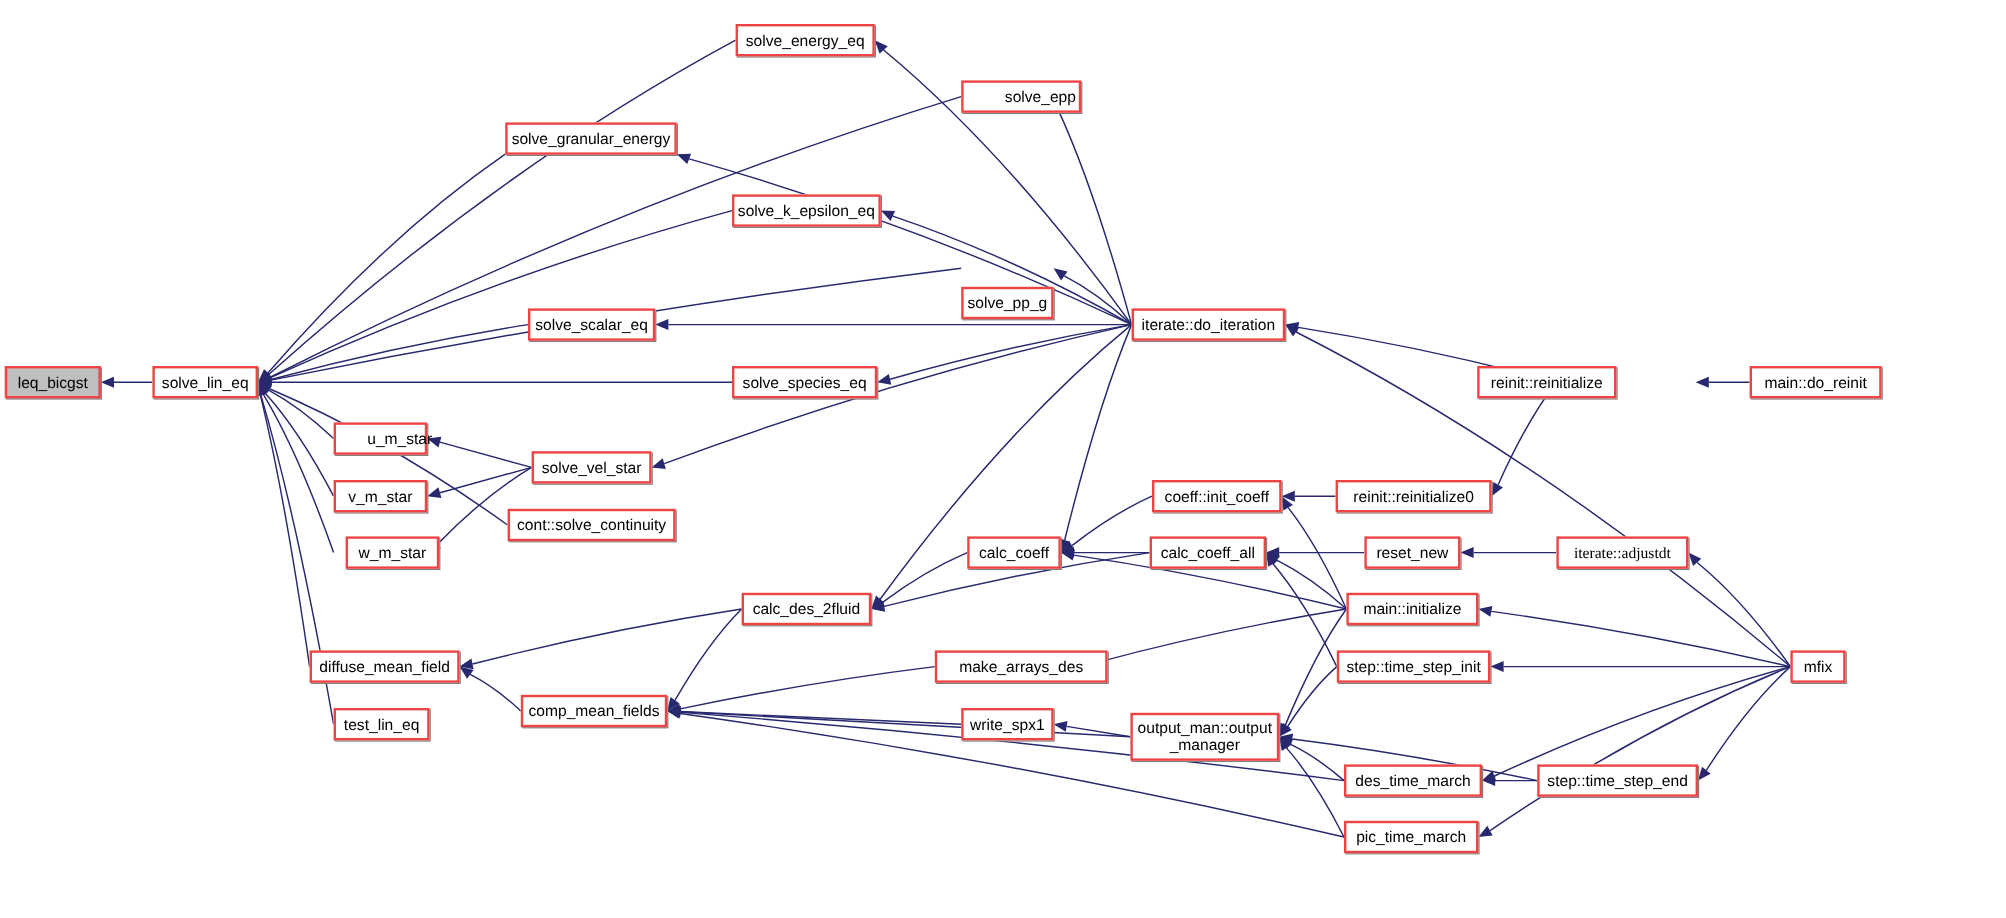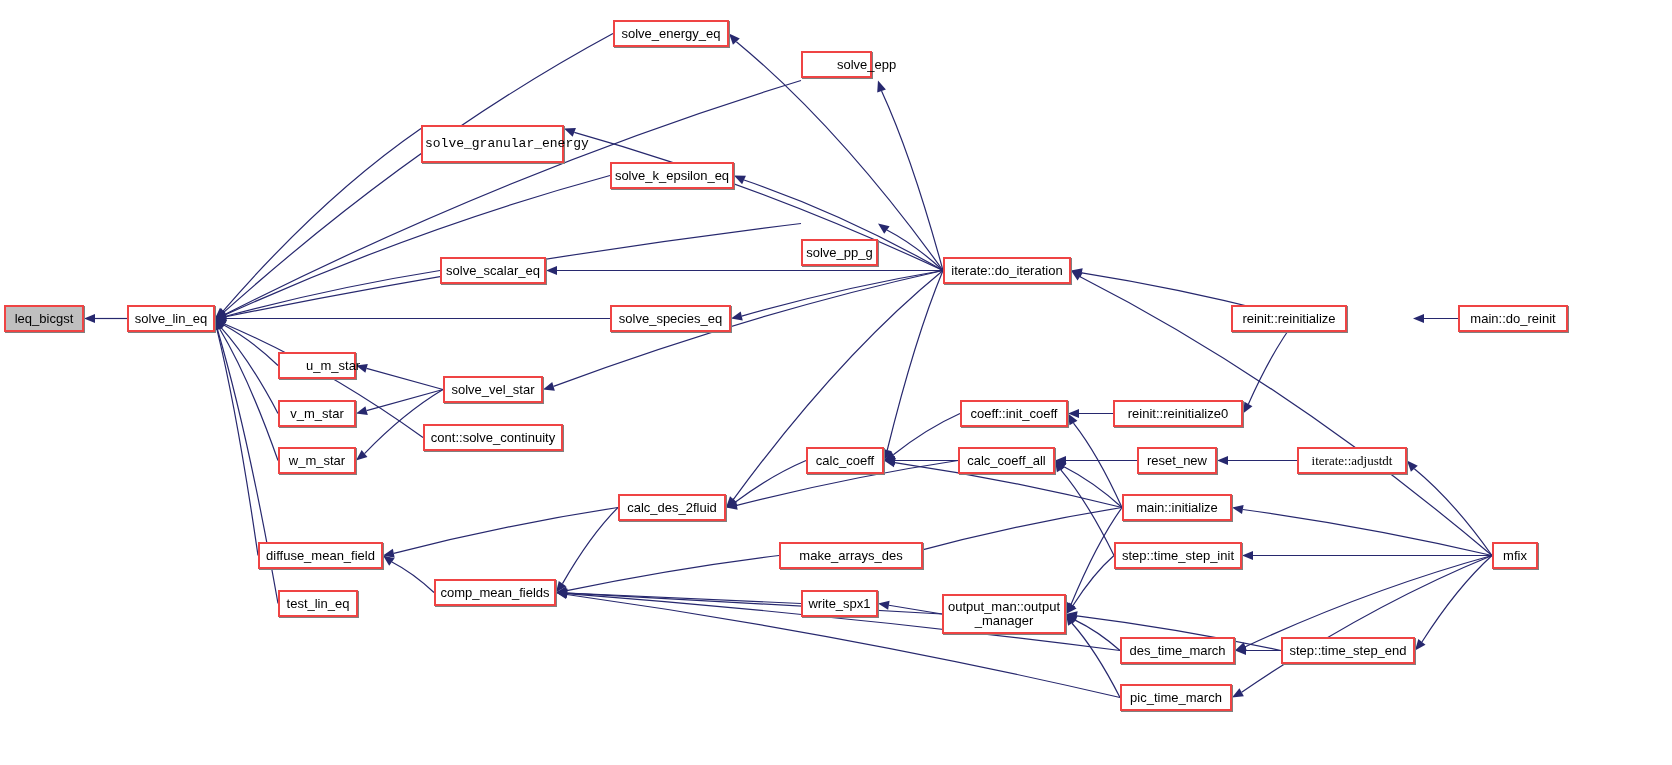--- a/index.html
+++ b/index.html
@@ -180,29 +180,29 @@
       <path d="M 1492 555.5 Q 1368.6588278392855 589.5980402928711 1245.3176556785709 646.6860805857423" fill="none" stroke="#27286e" stroke-width="1.2"></path>
       <polygon points="1235,650.5 1243.7227439235176,642.3714245747035 1246.9125674336242,651.000736596781" fill="#27286e"></polygon>
       <path d="M 1492 555.5 Q 1366.8270059381534 606.6817121414701 1241.6540118763066 692.2274242829402" fill="none" stroke="#27286e" stroke-width="1.2"></path>
       <polygon points="1232,697.5 1239.4491165764452,688.1902920437574 1243.858907176168,696.264556522123" fill="#27286e"></polygon>
       <path d="M 1458 318.5 Q 1441 318.5 1424 318.5" fill="none" stroke="#27286e" stroke-width="1.2"></path>
       <polygon points="1413,318.5 1424,313.9 1424,323.1" fill="#27286e"></polygon>
     </svg>
 <div class="node root" style="left: 4px; top: 305px; width: 80px; height: 27px;"><span class="nlabel">leq_bicgst</span></div>
     <div class="node" style="left: 127px; top: 305px; width: 88px; height: 27px;"><span class="nlabel">solve_lin_eq</span></div>
     <div class="node" style="left: 613px; top: 20px; width: 116px; height: 27px;"><span class="nlabel">solve_energy_eq</span></div>
-    <div class="node" style="left: 801px; top: 51px; width: 71px; height: 27px; padding-left: 32px;"><span class="nlabel">solve_epp</span></div>
-    <div class="node" style="left: 421px; top: 125px; width: 143px; height: 38px; font-family: Liberation Mono, monospace;"><span class="nlabel">solve_granular_energy</span></div>
+    <div class="node" style="left: 801px; top: 67px; width: 100px; height: 27px; padding-left: 32px;"><span class="nlabel">solve_epp</span></div>
+    <div class="node" style="left: 421px; top: 102px; width: 143px; height: 27px;"><span class="nlabel">solve_granular_energy</span></div>
     <div class="node" style="left: 610px; top: 162px; width: 124px; height: 27px;"><span class="nlabel">solve_k_epsilon_eq</span></div>
     <div class="node" style="left: 801px; top: 210px; width: 77px; height: 27px; margin-top: 29px;"><span class="nlabel">solve_pp_g</span></div>
     <div class="node" style="left: 440px; top: 257px; width: 106px; height: 27px;"><span class="nlabel">solve_scalar_eq</span></div>
     <div class="node" style="left: 610px; top: 305px; width: 121px; height: 27px;"><span class="nlabel">solve_species_eq</span></div>
     <div class="node" style="left: 278px; top: 352px; width: 78px; height: 27px; padding-left: 24px;"><span class="nlabel">u_m_star</span></div>
     <div class="node" style="left: 278px; top: 400px; width: 78px; height: 27px;"><span class="nlabel">v_m_star</span></div>
-    <div class="node" style="left: 278px; top: 447px; width: 78px; height: 27px;"><span class="nlabel">w_m_star</span></div>
+    <div class="node" style="left: 288px; top: 447px; width: 78px; height: 27px;"><span class="nlabel">w_m_star</span></div>
     <div class="node" style="left: 443px; top: 376px; width: 100px; height: 27px;"><span class="nlabel">solve_vel_star</span></div>
     <div class="node" style="left: 423px; top: 424px; width: 140px; height: 27px;"><span class="nlabel">cont::solve_continuity</span></div>
     <div class="node" style="left: 258px; top: 542px; width: 125px; height: 27px;"><span class="nlabel">diffuse_mean_field</span></div>
     <div class="node" style="left: 278px; top: 590px; width: 80px; height: 27px;"><span class="nlabel">test_lin_eq</span></div>
     <div class="node" style="left: 434px; top: 579px; width: 122px; height: 27px;"><span class="nlabel">comp_mean_fields</span></div>
     <div class="node" style="left: 618px; top: 494px; width: 108px; height: 27px;"><span class="nlabel">calc_des_2fluid</span></div>
     <div class="node" style="left: 779px; top: 542px; width: 144px; height: 27px;"><span class="nlabel">make_arrays_des</span></div>
     <div class="node" style="left: 801px; top: 590px; width: 77px; height: 27px;"><span class="nlabel">write_spx1</span></div>
     <div class="node" style="left: 806px; top: 447px; width: 78px; height: 27px;"><span class="nlabel">calc_coeff</span></div>
     <div class="node" style="left: 958px; top: 447px; width: 97px; height: 27px;"><span class="nlabel">calc_coeff_all</span></div>

